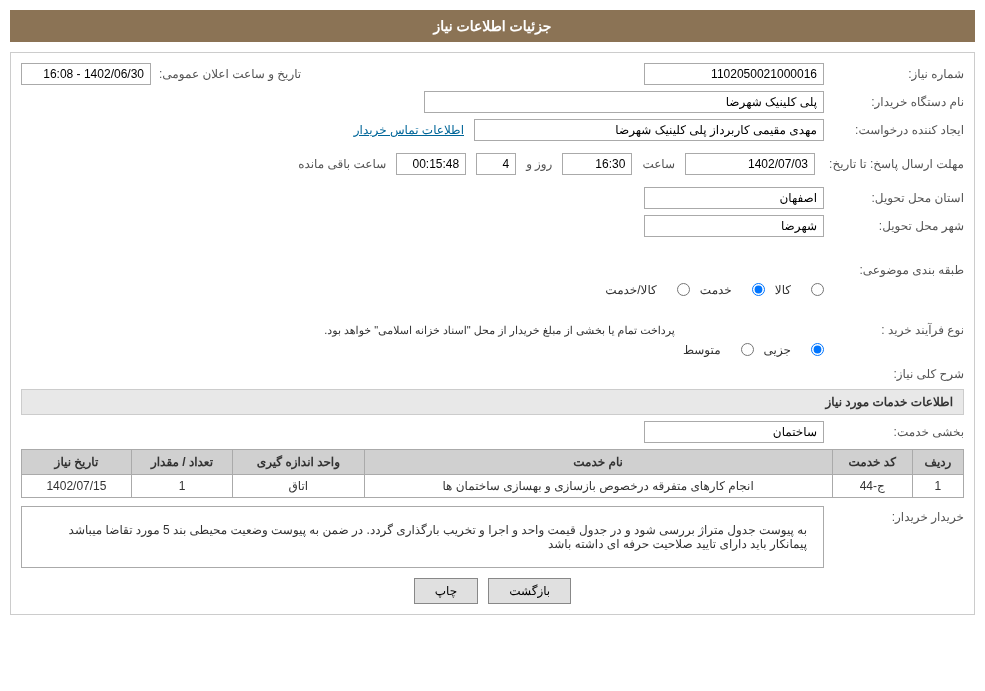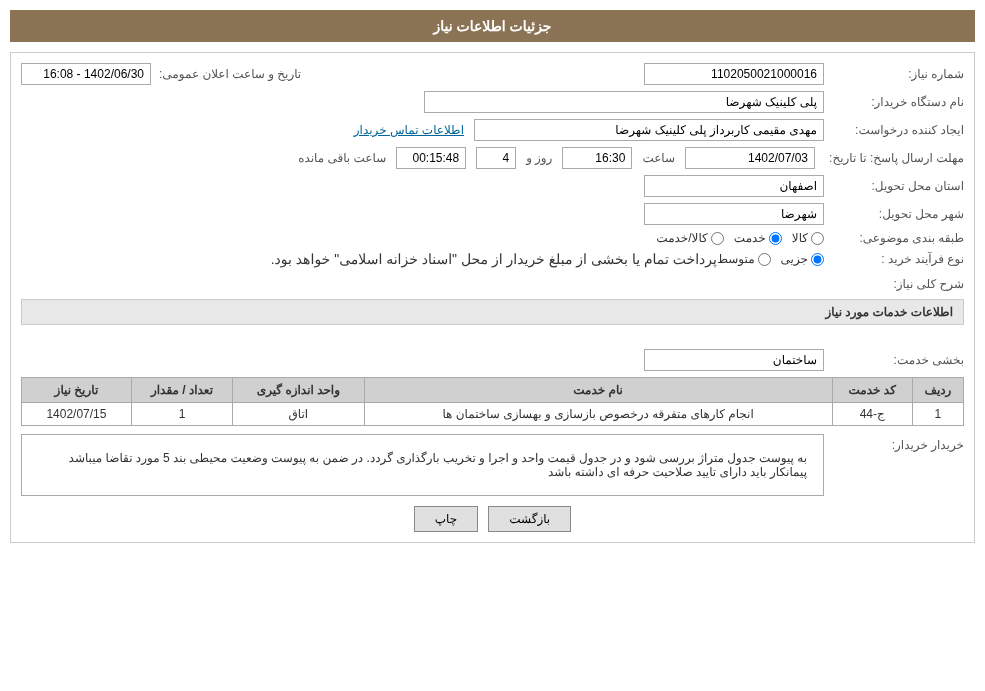--- a/index.html
+++ b/index.html
@@ -52,21 +52,21 @@
       direction: rtl;
     }
     .input-medium { width: 180px; }
     .input-narrow { width: 130px; }
     
     .section-title {
       background: #e8e8e8;
       border: 1px solid #ccc;
       padding: 5px 10px;
       font-weight: bold;
-      margin: 8px 0 24px 0;
+      margin: 8px 0 6px 0;
       color: #333;
     }
     
     .services-table {
       width: 100%;
       border-collapse: collapse;
       margin-bottom: 8px;
     }
     .services-table th {
       background: #d0d0d0;
@@ -106,44 +106,45 @@
       cursor: pointer;
     }
     .radio-group {
       display: flex;
       align-items: center;
       gap: 10px;
       direction: rtl;
     }
     .radio-item {
       display: flex;
-      align-items: flex-end;
-      gap: 3px;
+      align-items: flex-start;
+      gap: 20px;
+      margin-top: 40px;
     }
     .inline-label {
       color: #555;
       white-space: nowrap;
     }
     .deadline-row {
       display: flex;
       align-items: center;
       gap: 6px;
       margin-bottom: 6px;
       direction: rtl;
     }
     .proc-type-row {
       display: flex;
       align-items: center;
       margin-bottom: 6px;
       direction: rtl;
     }
     .proc-note {
       color: #333;
-      font-size: 14px;
-      margin-right: 0;
+      font-size: 11px;
+      margin-right: 8px;
     }
     .need-desc-box {
       border: 1px solid #aaa;
       padding: 6px;
       min-height: 45px;
       background: #fff;
       text-align: right;
       direction: rtl;
     }
     .buyer-desc-box {
@@ -191,21 +192,21 @@
     </div>
 
     <div class="deadline-row">
       <span class="label">مهلت ارسال پاسخ: تا تاریخ:</span>
       <input class="input-field input-narrow" type="text" value="1402/07/03" readonly="" style="">
       <span class="inline-label" style="margin: 0 4px;">ساعت</span>
       <input class="input-field" style="width: 70px;" type="text" value="16:30" readonly="">
       <span class="inline-label" style="margin: 0 4px; font-family: Liberation Serif, serif;">روز و</span>
       <input class="input-field" style="width: 40px;" type="text" value="4" readonly="">
       <input class="input-field" style="width: 70px; margin-right: 4px;" type="text" value="00:15:48" readonly="">
-      <span class="inline-label" style="margin: 4px 4px;">ساعت باقی مانده</span>
+      <span class="inline-label" style="margin: 10px 4px;">ساعت باقی مانده</span>
     </div>
 
     <div class="form-row">
       <span class="label">استان محل تحویل:</span>
       <input class="input-field input-medium" type="text" value="اصفهان" readonly="" style="">
     </div>
 
     <div class="form-row">
       <span class="label">شهر محل تحویل:</span>
       <input class="input-field input-medium" type="text" value="شهرضا" readonly="" style="">

